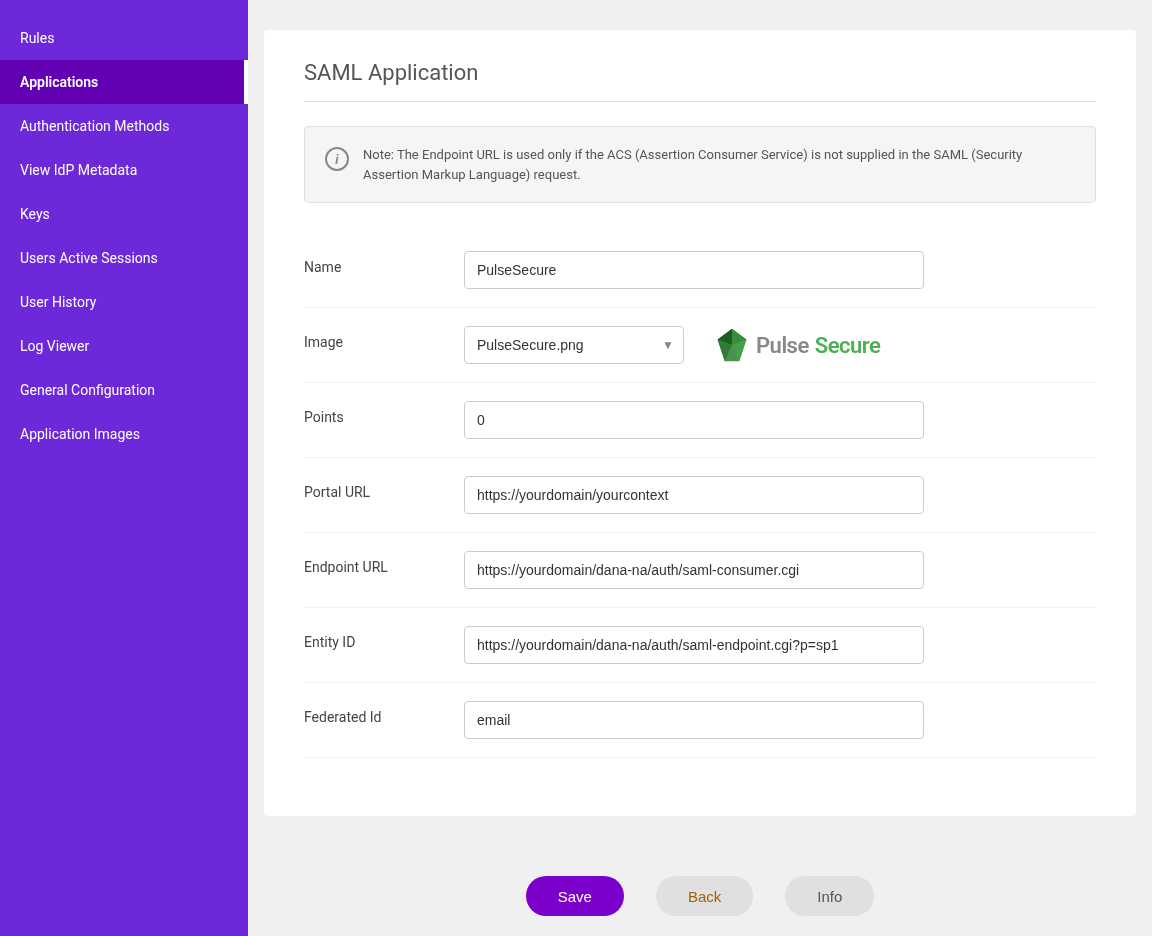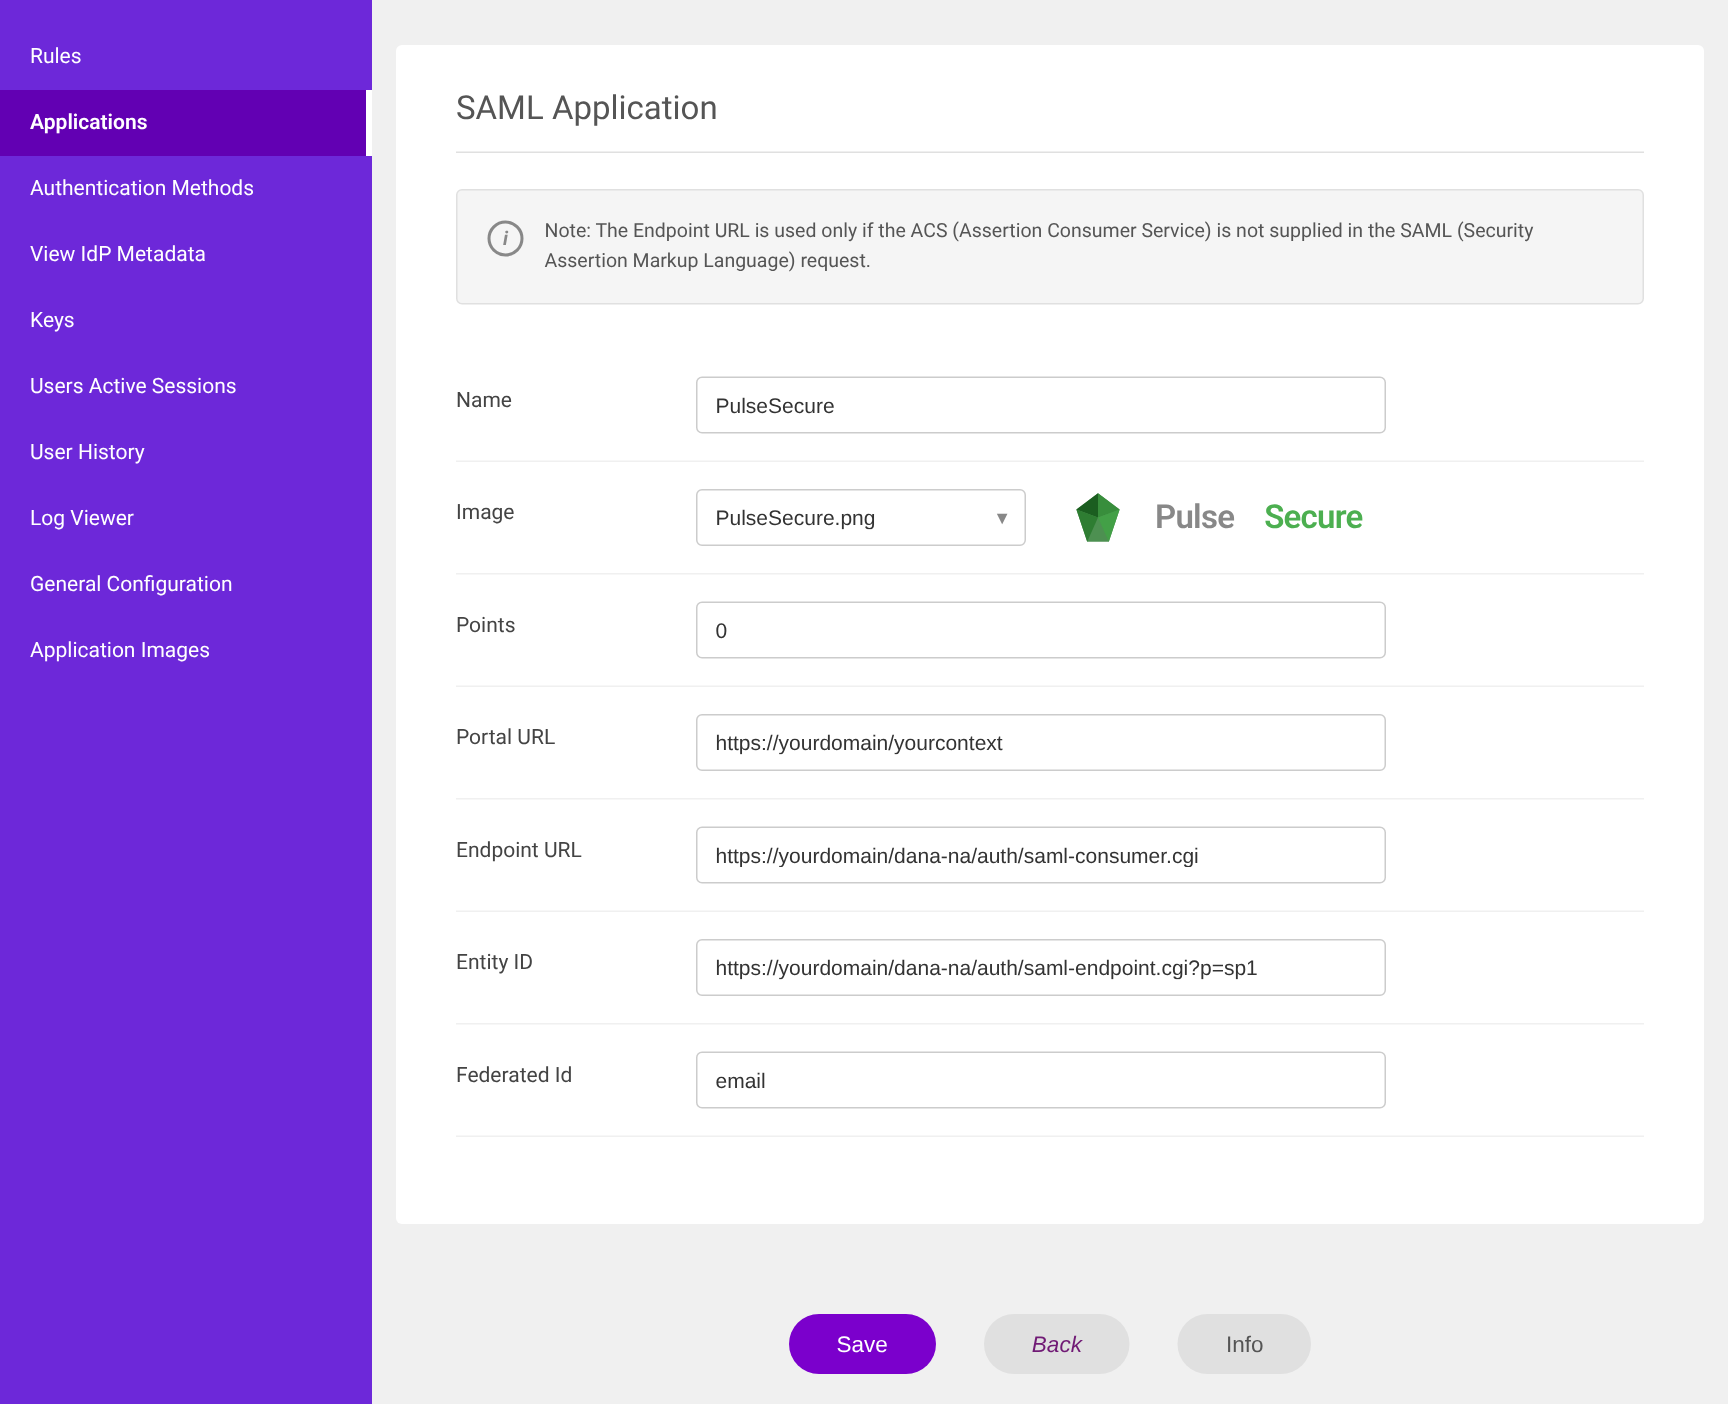--- a/index.html
+++ b/index.html
@@ -155,21 +155,21 @@
       transform: translateY(-50%);
       pointer-events: none;
       color: #888;
       font-size: 12px;
     }
 
     
     .pulse-logo {
       display: flex;
       align-items: center;
-      gap: 20px;
+      gap: 6px;
       text-align: right;
     }
     .pulse-diamond {
       width: 36px;
       height: 36px;
     }
 
     
     .footer-buttons {
       display: flex;
@@ -185,22 +185,21 @@
       font-size: 15px;
       cursor: pointer;
       font-weight: 500;
     }
     .btn-save {
       background: #7B00CC;
       color: #fff;
     }
     .btn-back {
       background: #e0e0e0;
-      color: #701a75;
-      font-style: italic;
+      color: #a16207;
     }
     .btn-info {
       background: #e0e0e0;
       color: #555;
     }
   </style>
 </head>
 <body>
 
 <nav class="sidebar">

